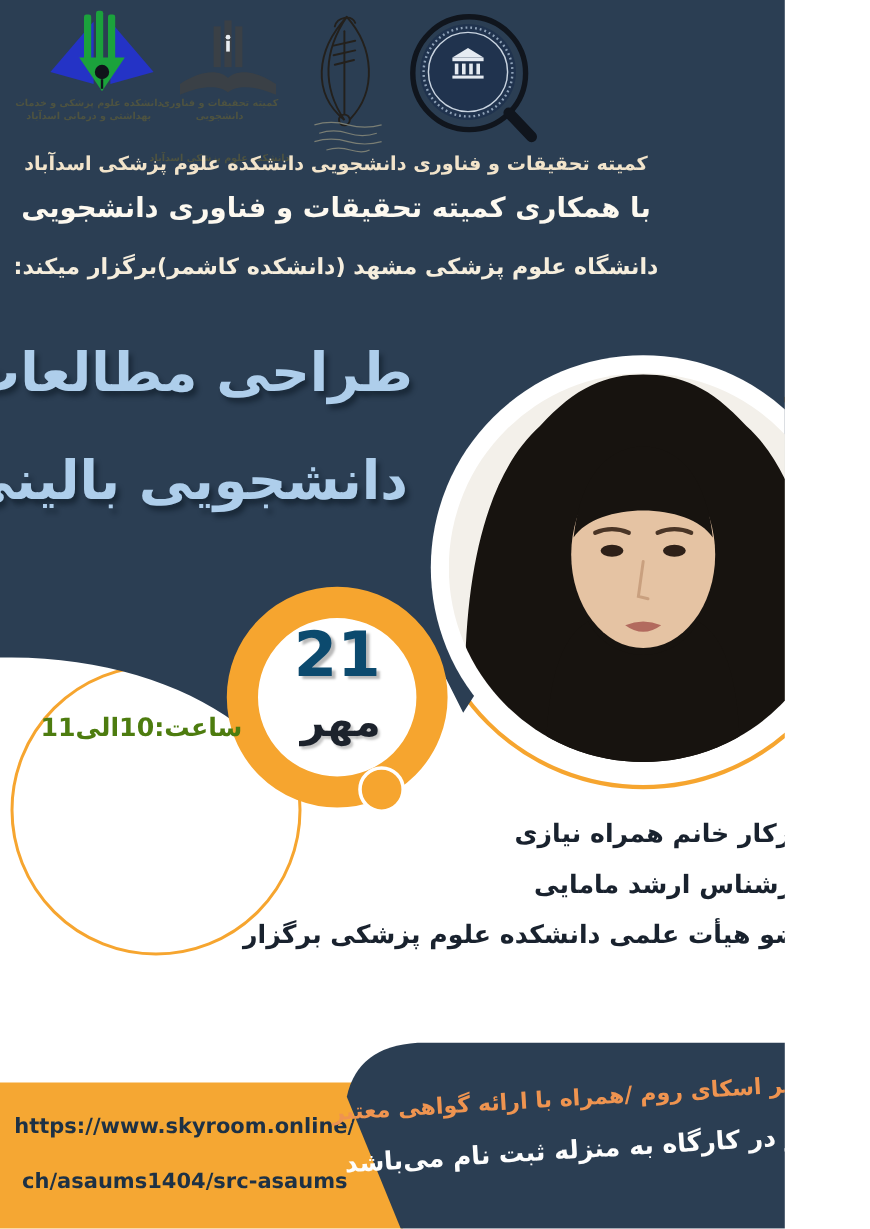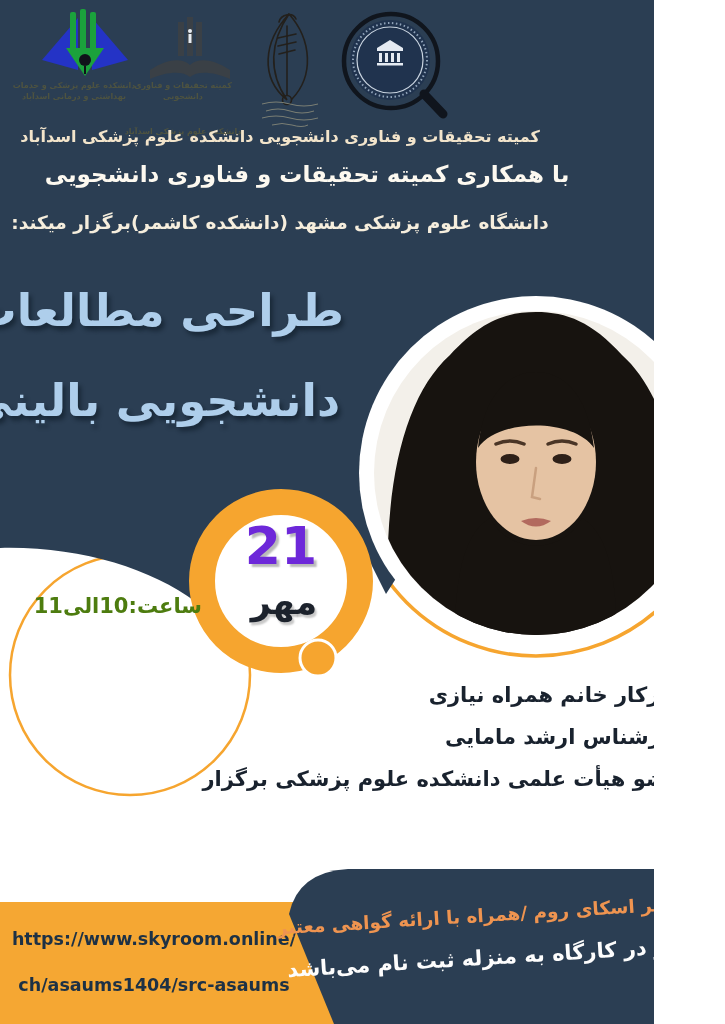--- a/index.html
+++ b/index.html
@@ -5,30 +5,30 @@
   html,body{margin:0;padding:0;background:#ffffff;}
   .poster{
     position:relative;width:654px;height:1024px;overflow:hidden;background:#ffffff;
     font-family:"DejaVu Sans",sans-serif;
   }
   .poster svg.bg{position:absolute;left:0;top:0;width:725px;height:1024px;display:block;}
   .abs{position:absolute;}
   
   .hdr{left:0;width:560px;text-align:center;font-weight:bold;direction:rtl;}
   .hdr1{top:127px;font-size:16px;color:#F2E4CB;}
-  .hdr2{top:161px;font-size:23px;color:#FDF9F0;padding-left:27px;}
+  .hdr2{top:161px;font-size:23px;color:#FDF9F0;}
   .hdr3{top:212px;font-size:18.5px;color:#F6EEDD;}
   
   .title{direction:rtl;font-weight:bold;color:#AECEEB;font-size:45px;
          text-shadow:3px 4px 4px rgba(5,15,25,0.45);white-space:nowrap;}
   .title1{top:284px;right:310px;}
   .title2{top:374px;right:314px;}
   
   .day{left:221px;top:516px;width:120px;text-align:center;font-size:52px;font-weight:800;
-       color:#6d28d9;text-shadow:3px 3px 2px rgba(0,0,0,0.28);}
+       color:#0c4a6e;text-shadow:3px 3px 2px rgba(0,0,0,0.28);}
   .month{left:221px;top:582px;width:126px;text-align:center;direction:rtl;font-size:35px;
          font-weight:bold;color:#1C222C;text-shadow:2px 3px 2px rgba(0,0,0,0.22);}
   .time{left:39px;top:594px;width:163px;text-align:center;direction:rtl;font-size:21px;
         font-weight:bold;color:#4d7c0f;}
   
   .bullets{left:150px;top:674px;width:553px;direction:rtl;text-align:right;
            font-size:21px;font-weight:bold;color:#19222E;}
   .bullets .bl{height:42px;line-height:42px;white-space:nowrap;}
   .bullets .bdot{display:inline-block;margin-left:8px;font-size:22px;}
   

